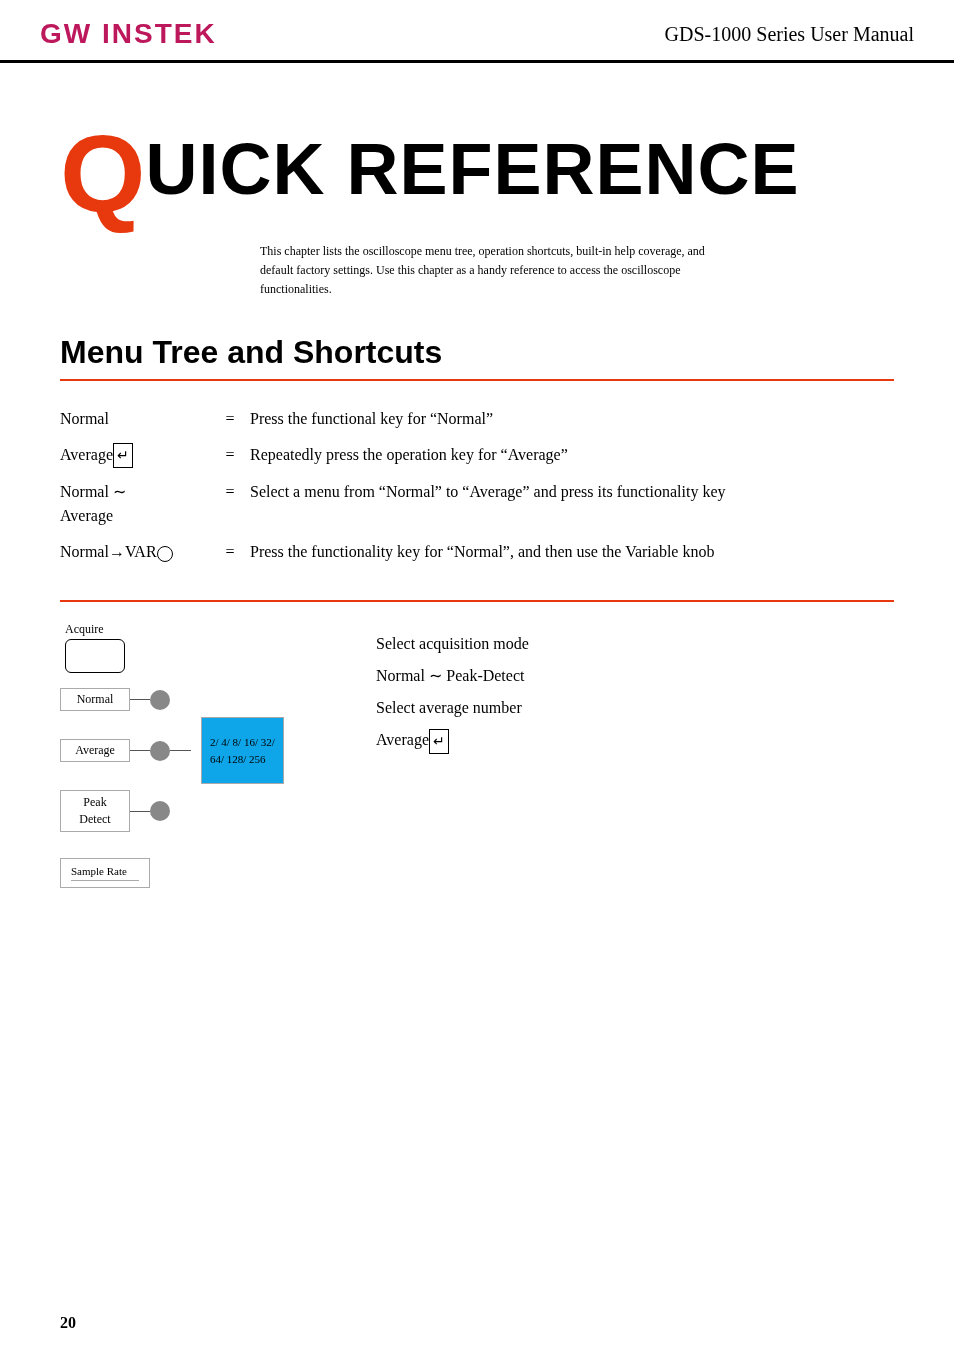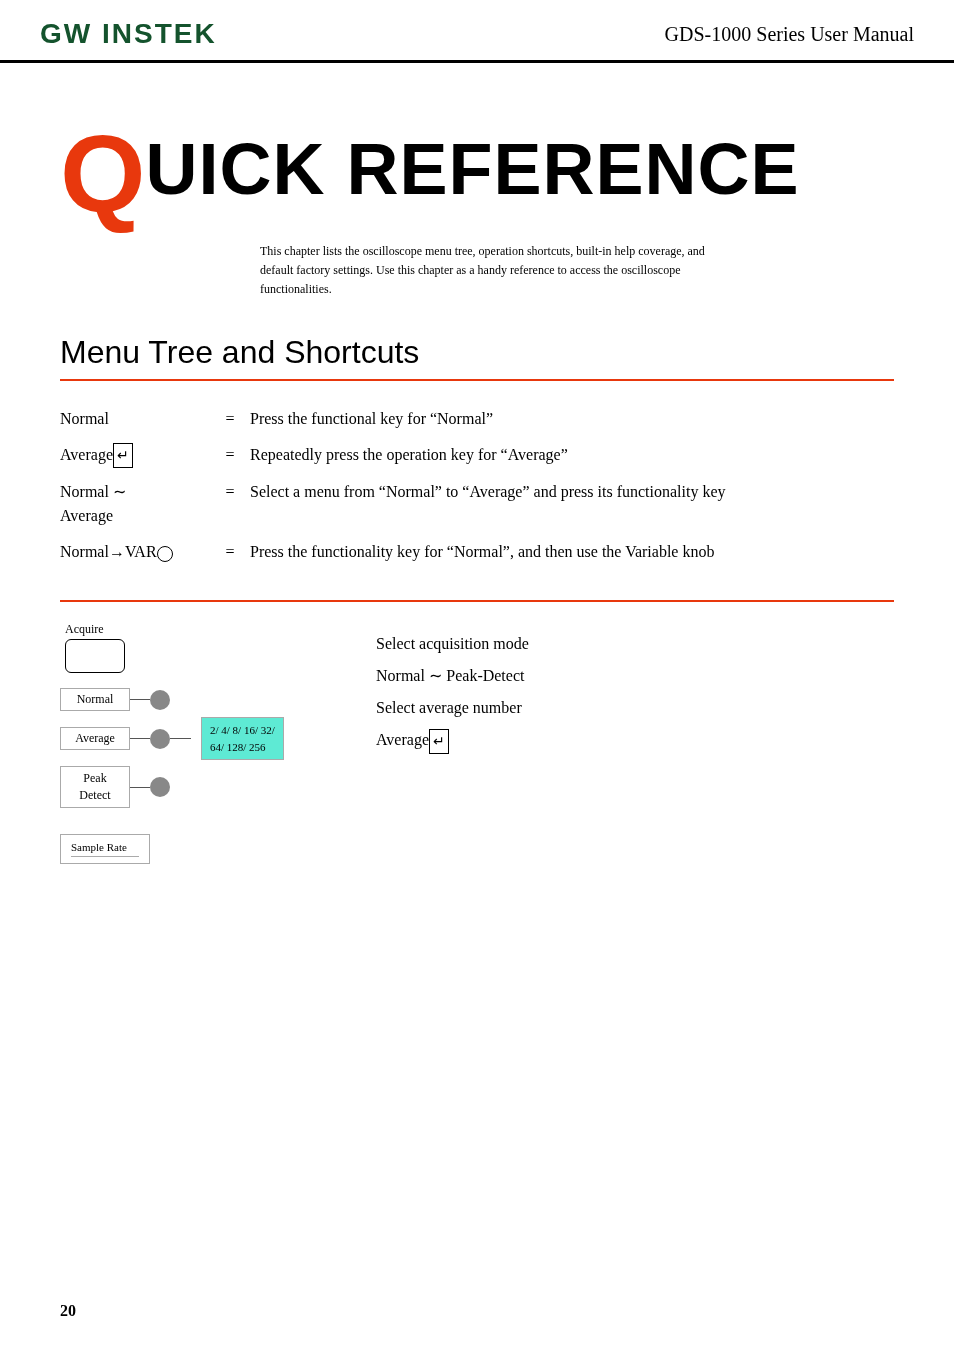--- a/index.html
+++ b/index.html
@@ -21,21 +21,21 @@
       border-bottom: 3px solid #000;
     }
     .logo {
       font-family: Arial, sans-serif;
       font-weight: 900;
       font-size: 28px;
       letter-spacing: 2px;
       color: #000;
     }
     .logo span {
-      color: #14532d;
+      color: #be185d;
     }
     .header-title {
       font-family: Liberation Serif, serif;
       font-size: 20px;
       font-weight: normal;
     }
 
     
     .content {
       padding: 30px 60px 40px 60px;
@@ -71,21 +71,21 @@
       margin-left: 200px;
       margin-bottom: 34px;
       font-size: 12px;
       line-height: 1.6;
       max-width: 460px;
     }
 
     
     .section-heading {
       font-size: 32px;
-      font-weight: normal;
+      font-weight: bold;
       font-family: Arial, sans-serif;
       margin-bottom: 8px;
     }
     .section-divider {
       border: none;
       border-top: 2px solid #e8380d;
       margin-bottom: 20px;
     }
 
     
@@ -186,44 +186,44 @@
       width: 20px;
       height: 20px;
       border-radius: 50%;
       background: #888;
       display: inline-block;
       flex-shrink: 0;
     }
     .submenu-box {
       border: 1px solid #aaa;
       font-size: 11px;
-      padding: 4px 8px;
+      padding: 16px 8px;
       margin-left: 10px;
       line-height: 1.5;
-      background: #5eead4;
+      background: #0ea5e9;
     }
 
     
     .sample-rate-box {
       border: 1px solid #aaa;
       font-size: 11px;
       padding: 6px 10px;
       display: inline-block;
       margin-top: 20px;
       min-width: 90px;
     }
     .sample-rate-box .sr-line {
       border-top: 1px solid #aaa;
       margin-top: 3px;
     }
 
     
     .page-number {
       position: absolute;
-      bottom: 29px;
+      bottom: 17px;
       left: 60px;
       font-size: 16px;
       font-weight: bold;
     }
   </style>
 </head>
 <body>
 
 <div class="header">
   <div class="logo">

